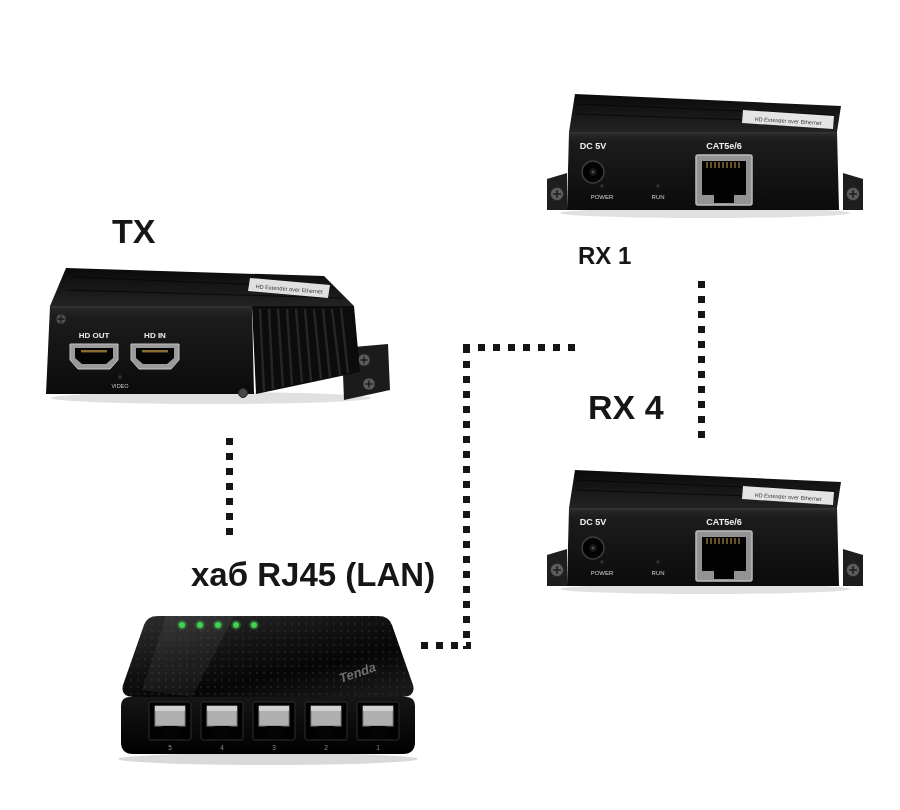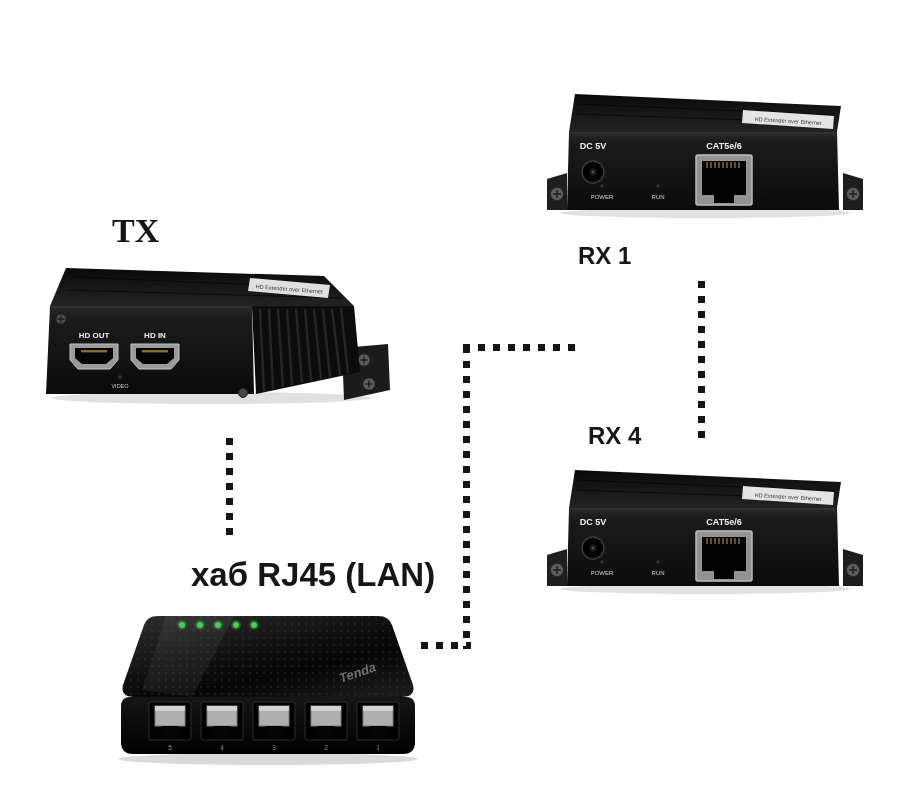--- a/index.html
+++ b/index.html
@@ -1,22 +1,22 @@
 <!DOCTYPE html>
 <html><head>
 <meta charset="utf-8">
 <style>
   * { margin:0; padding:0; box-sizing:border-box; }
   html,body { background:#ffffff; }
   body { font-family:"Liberation Sans", sans-serif; }
   .canvas { position:relative; width:900px; height:810px; background:#ffffff; overflow:hidden; }
   .big-label { position:absolute; font-weight:bold; color:#161616; white-space:nowrap; }
-  .label-tx   { left:112px; top:212px; font-size:34px;font-family:Liberation Serif, serif; }
+  .label-tx   { left:112px; top:212px; font-size:34px; }
   .label-rx1  { left:578px; top:242px; font-size:24px; }
-  .label-rx4  { left:588px; top:422px; font-size:24px;text-align:right; }
+  .label-rx4  { left:588px; top:388px; font-size:34px;text-align:right; }
   .label-hub  { left:143px; top:556px; font-size:33px;margin-left:48px; }
   .device { position:absolute; }
   .device-rx1 { left:545px; top:82px; }
   .device-tx  { left:36px;  top:262px; }
   .device-rx4 { left:545px; top:458px; }
   .device-hub { left:108px; top:608px; }
   .dots-v { position:absolute; width:7px;
             background-image:repeating-linear-gradient(to bottom, #151515 0 7px, transparent 7px 15px); }
   .dots-h { position:absolute; height:7px;
             background-image:repeating-linear-gradient(to right, #151515 0 7px, transparent 7px 15px); }

